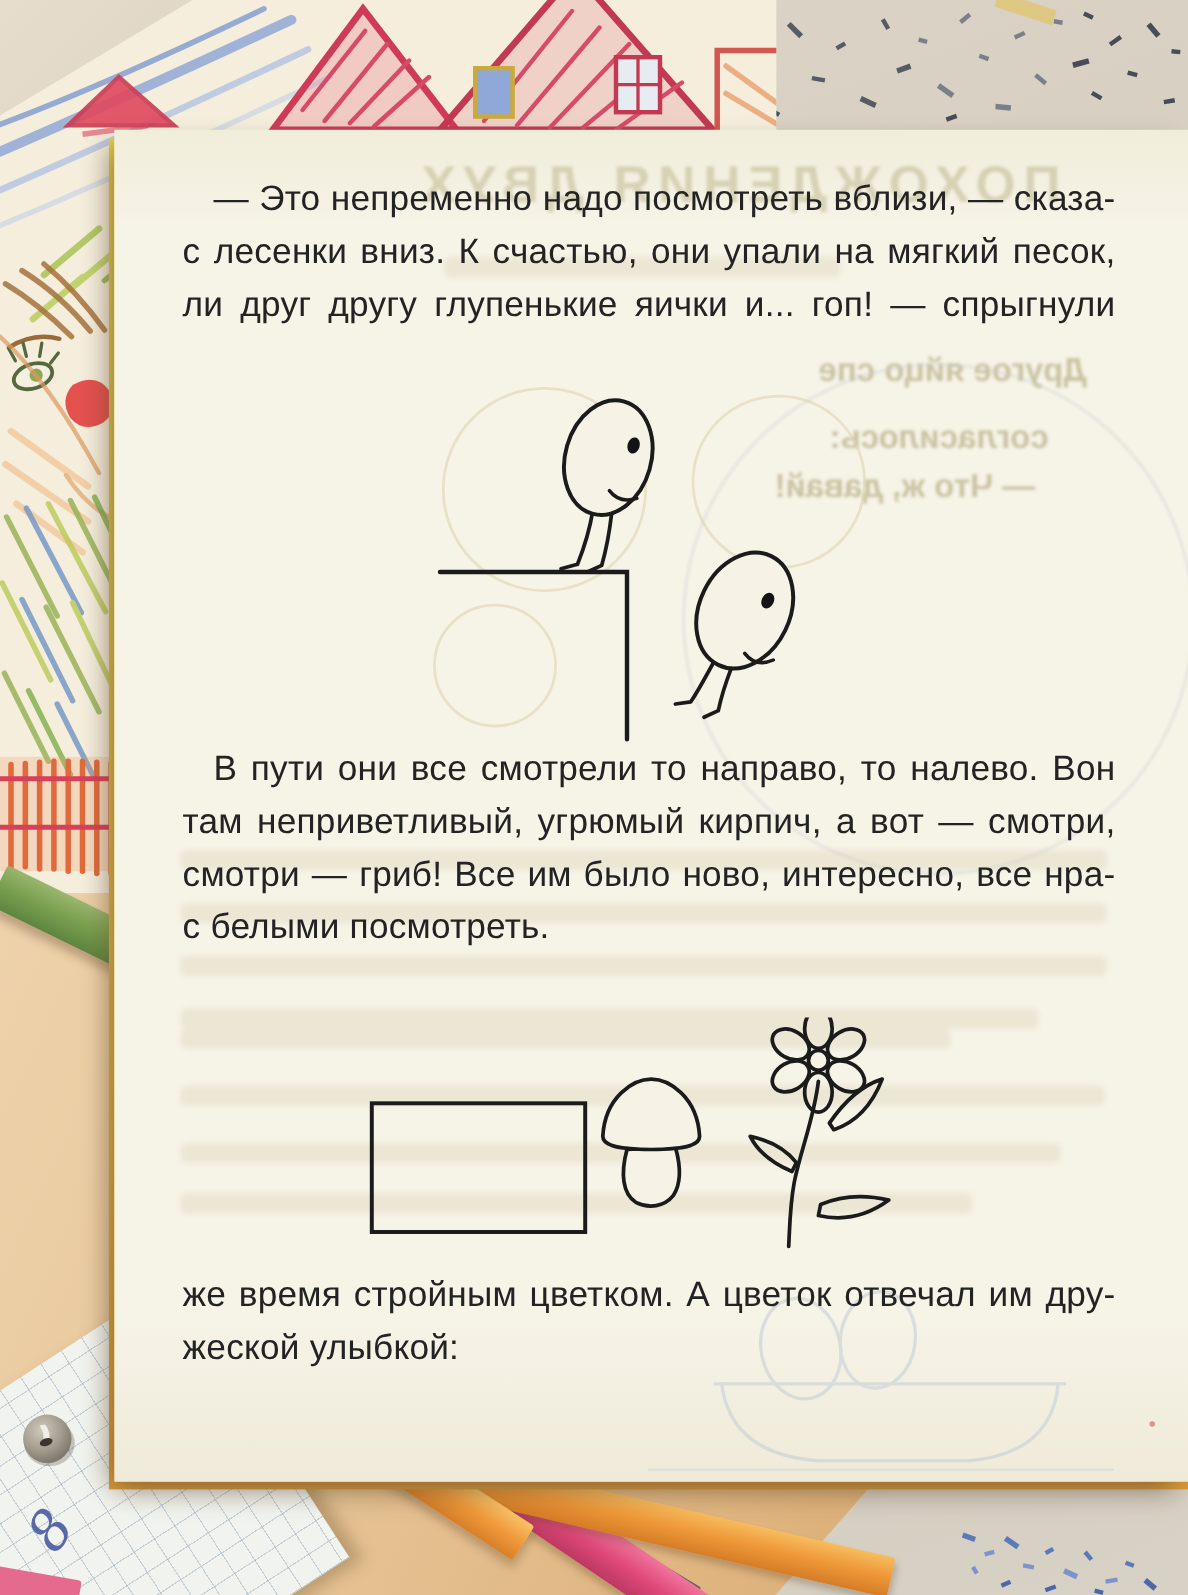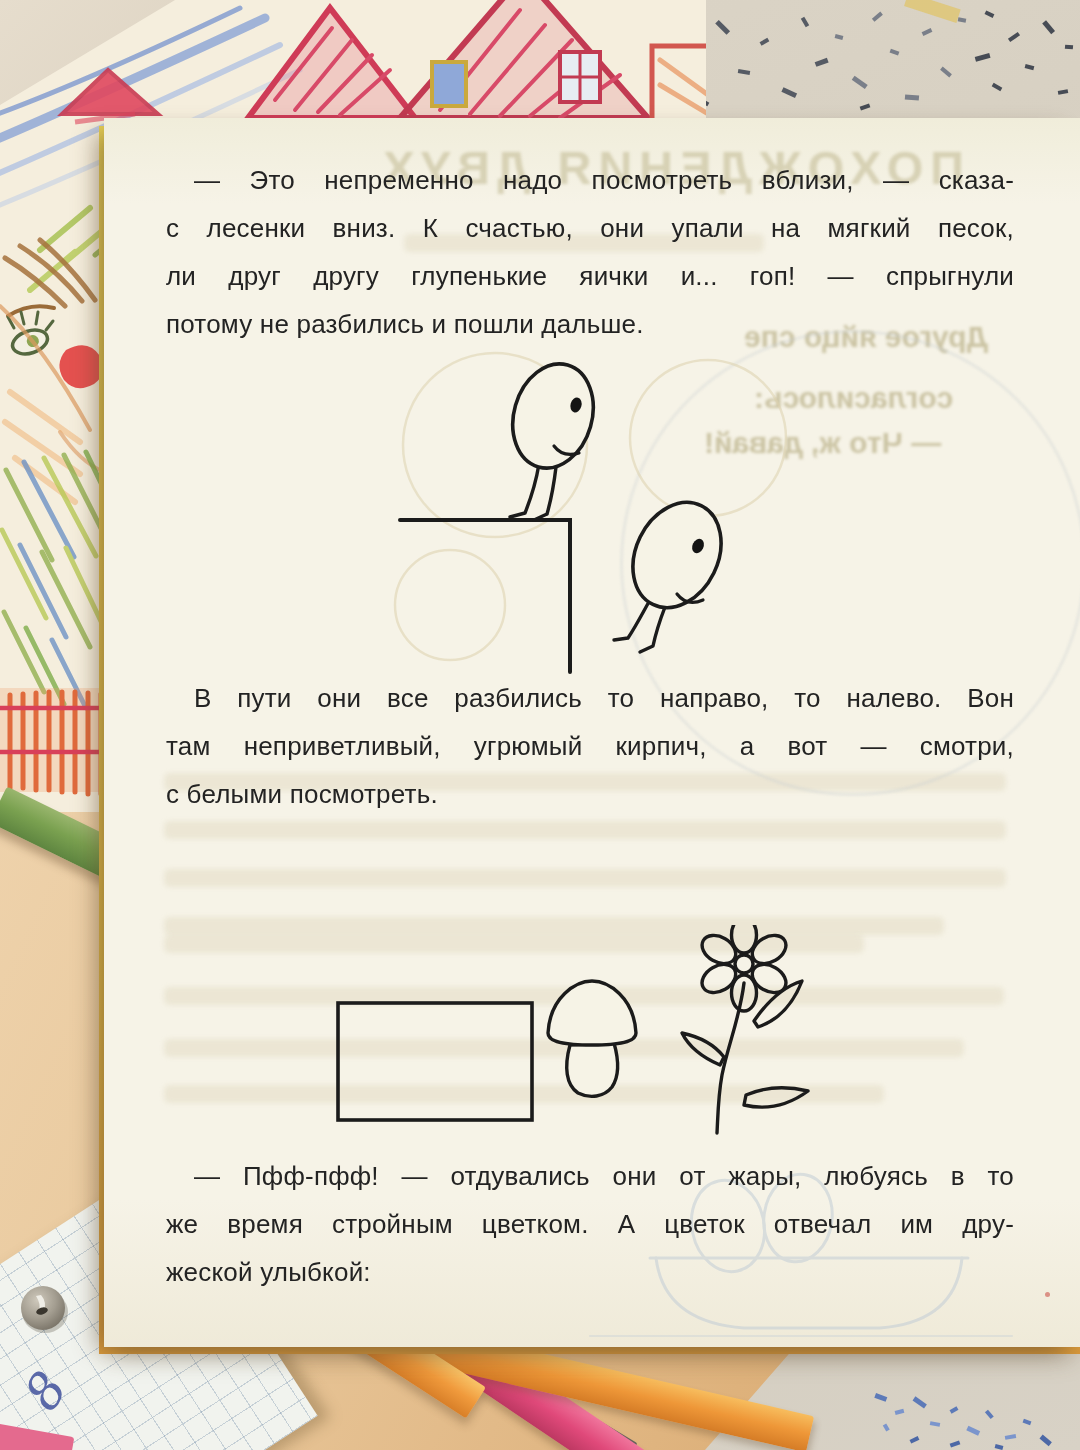--- a/index.html
+++ b/index.html
@@ -50,21 +50,21 @@
     font-size:50px;color:#46569f;transform:rotate(-55deg);opacity:.88;}
   .push-pin{left:16px;top:1280px;}
 
   
   .page-underlay{left:99px;top:126px;width:981px;height:1228px;
     background:linear-gradient(180deg,#e9d255 0%,#e2b946 70%,#dd9c3c 100%);}
   .book-page{left:104px;top:118px;width:976px;height:1229px;
     background:linear-gradient(180deg,#f0edda 0%,#f6f3e7 7%,#f6f3e7 88%,#efead8 100%);
     box-shadow:-14px 8px 22px -6px rgba(96,74,45,.45),0 16px 24px -8px rgba(96,74,45,.4);}
 
-  .para{position:absolute;left:62px;width:848px;font-size:26px;line-height:48px;
+  .para{position:absolute;left:62px;width:848px;font-size:32px;line-height:48px;
     color:#232323;letter-spacing:.2px;z-index:3;}
   .tl{text-align:justify;text-align-last:justify;}
   .tl.first{text-indent:28px;}
   .tl.last{text-align-last:left;}
 
   
   .ghost-text{position:absolute;transform:scaleX(-1);color:rgba(168,156,108,.55);
     filter:blur(1.4px);font-weight:bold;z-index:1;white-space:nowrap;}
   .ghost-heading{left:170px;top:22px;width:690px;font-size:47px;letter-spacing:7px;
     color:rgba(176,166,120,.42);}
@@ -310,29 +310,28 @@
           <ellipse cx="414" cy="10" rx="12.5" ry="18" transform="rotate(300 414 39)"></ellipse>
           <circle cx="414" cy="39" r="9"></circle>
         </g>
       </g>
     </svg>
 
     <div class="para" style="top:38px">
       <div class="tl first">— Это непременно надо посмотреть вблизи, — сказа-</div>
       <div class="tl">с лесенки вниз. К счастью, они упали на мягкий песок,</div>
       <div class="tl">ли друг другу глупенькие яички и... гоп! — спрыгнули</div>
-      <div class="tl last">потому не разбились и пошли дальше.</div>
     </div>
     <div class="para" style="top:556px">
-      <div class="tl first">В пути они все разбились то направо, то налево. Вон</div>
+      <div class="tl first">В пути они все смотрели то направо, то налево. Вон</div>
       <div class="tl">там неприветливый, угрюмый кирпич, а вот — смотри,</div>
+      <div class="tl">смотри — гриб! Все им было ново, интересно, все нра-</div>
       <div class="tl last">с белыми посмотреть.</div>
     </div>
     <div class="para" style="top:1034px">
-      <div class="tl first">— Пфф-пфф! — отдувались они от жары, любуясь в то</div>
       <div class="tl">же время стройным цветком. А цветок отвечал им дру-</div>
       <div class="tl last">жеской улыбкой:</div>
     </div>
 
     <div class="ink-speck" style="left:941px;top:1174px"></div>
   </div>
 
 </div>
 
 </body></html>

